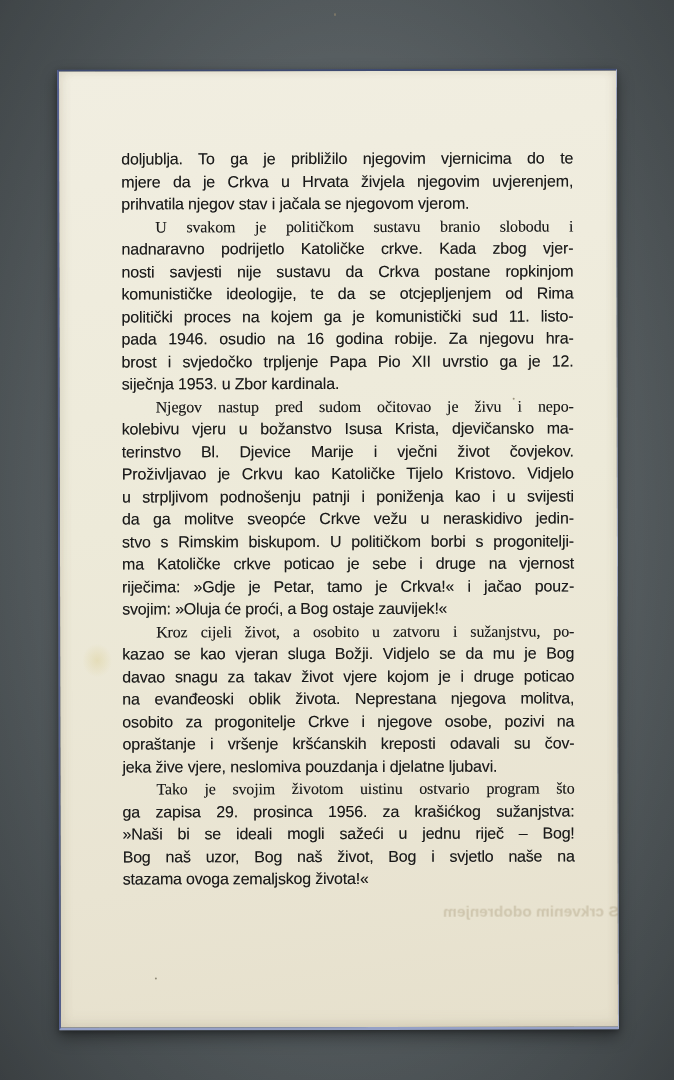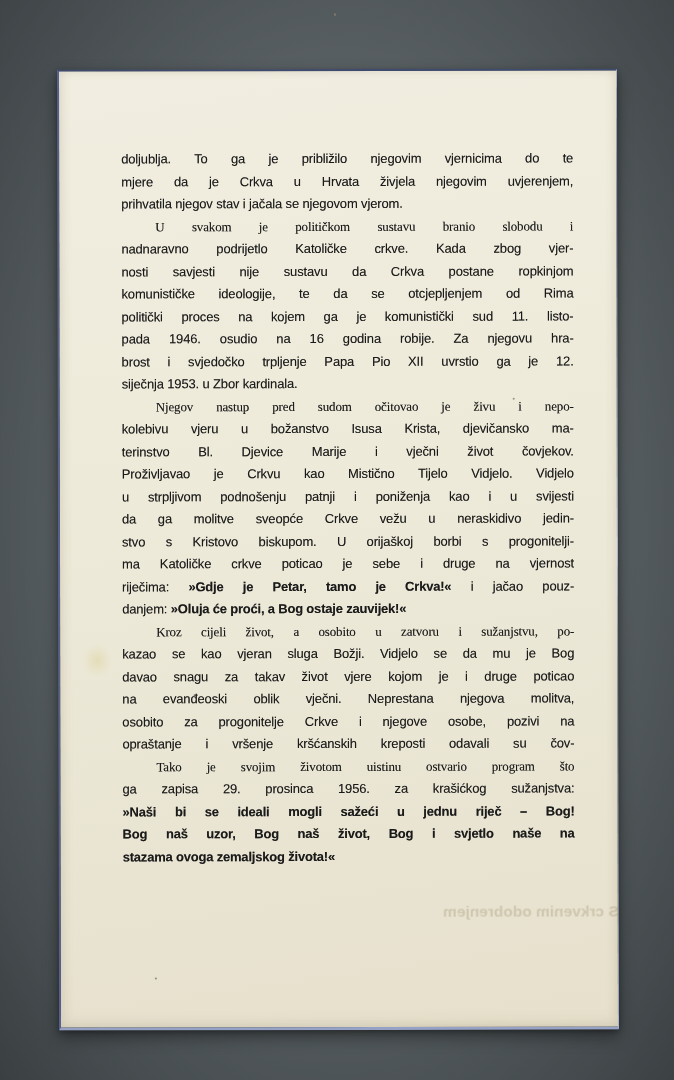--- a/index.html
+++ b/index.html
@@ -31,31 +31,31 @@
                 inset 0 -6px 14px rgba(125,115,85,0.07);
   }
   .article {
     position: absolute;
     left: 62px; top: 77px;
     width: 452px;
     color: #1a1a1a;
   }
   .paragraph { margin: 0; padding: 0; }
   .line {
-    font-size: 13px;
+    font-size: 16px;
     line-height: 22.5px;
     letter-spacing: -0.15px;
     text-align: justify;
     text-align-last: justify;
     text-shadow: 0 0 0.6px rgba(25,25,25,0.45);
     white-space: normal;
   }
   .line.last { text-align-last: left; }
   .line.indent { text-indent: 34px; font-family: Liberation Serif, serif; }
-  .bold { font-weight: bold; letter-spacing: -0.2px; margin-top: 8px; }
+  .bold { font-weight: normal; letter-spacing: -0.2px; margin-top: 8px; }
   .show-through {
     position: absolute;
     left: 398px; top: 832px;
     width: 160px;
     transform: scaleX(-1);
     font-size: 15.5px;
     font-weight: bold;
     color: rgba(148, 134, 96, 0.30);
     filter: blur(0.4px);
     white-space: nowrap;
@@ -92,35 +92,36 @@
         <div class="line"><span>komunističke ideologije, te da se otcjepljenjem od Rima</span></div>
         <div class="line"><span>politički proces na kojem ga je komunistički sud 11. listo-</span></div>
         <div class="line"><span>pada 1946. osudio na 16 godina robije. Za njegovu hra-</span></div>
         <div class="line"><span>brost i svjedočko trpljenje Papa Pio XII uvrstio ga je 12.</span></div>
         <div class="line last"><span>siječnja 1953. u Zbor kardinala.</span></div>
       </div>
       <div class="paragraph">
         <div class="line indent"><span>Njegov nastup pred sudom očitovao je živu i nepo-</span></div>
         <div class="line"><span>kolebivu vjeru u božanstvo Isusa Krista, djevičansko ma-</span></div>
         <div class="line"><span>terinstvo Bl. Djevice Marije i vječni život čovjekov.</span></div>
-        <div class="line"><span>Proživljavao je Crkvu kao Mistično Tijelo Vidjelo. Vidjelo</span></div>
+        <div class="line"><span>Proživljavao je Crkvu kao Katoličke Tijelo Kristovo. Vidjelo</span></div>
         <div class="line"><span>u strpljivom podnošenju patnji i poniženja kao i u svijesti</span></div>
         <div class="line"><span>da ga molitve sveopće Crkve vežu u neraskidivo jedin-</span></div>
-        <div class="line"><span>stvo s Kristovo biskupom. U orijaškoj borbi s progonitelji-</span></div>
+        <div class="line"><span>stvo s Rimskim biskupom. U političkom borbi s progonitelji-</span></div>
         <div class="line"><span>ma Katoličke crkve poticao je sebe i druge na vjernost</span></div>
         <div class="line"><span>riječima: </span><span class="bold">»Gdje je Petar, tamo je Crkva!«</span><span> i jačao pouz-</span></div>
-        <div class="line last"><span>danjem: </span><span class="bold">»Oluja će proći, a Bog ostaje zauvijek!«</span></div>
+        <div class="line last"><span>svojim: </span><span class="bold">»Oluja će proći, a Bog ostaje zauvijek!«</span></div>
       </div>
       <div class="paragraph">
         <div class="line indent"><span>Kroz cijeli život, a osobito u zatvoru i sužanjstvu, po-</span></div>
         <div class="line"><span>kazao se kao vjeran sluga Božji. Vidjelo se da mu je Bog</span></div>
         <div class="line"><span>davao snagu za takav život vjere kojom je i druge poticao</span></div>
-        <div class="line"><span>na evanđeoski oblik vječni. Neprestana njegova molitva,</span></div>
+        <div class="line"><span>na evanđeoski oblik života. Neprestana njegova molitva,</span></div>
         <div class="line"><span>osobito za progonitelje Crkve i njegove osobe, pozivi na</span></div>
         <div class="line"><span>opraštanje i vršenje kršćanskih kreposti odavali su čov-</span></div>
+        <div class="line last"><span>jeka žive vjere, neslomiva pouzdanja i djelatne ljubavi.</span></div>
       </div>
       <div class="paragraph">
         <div class="line indent"><span>Tako je svojim životom uistinu ostvario program što</span></div>
         <div class="line"><span>ga zapisa 29. prosinca 1956. za krašićkog sužanjstva:</span></div>
         <div class="line"><span class="bold">»Naši bi se ideali mogli sažeći u jednu riječ – Bog!</span></div>
         <div class="line"><span class="bold">Bog naš uzor, Bog naš život, Bog i svjetlo naše na</span></div>
         <div class="line last"><span class="bold">stazama ovoga zemaljskog života!«</span></div>
       </div>
     </div>
   <div class="show-through">S crkvenim odobrenjem</div>

